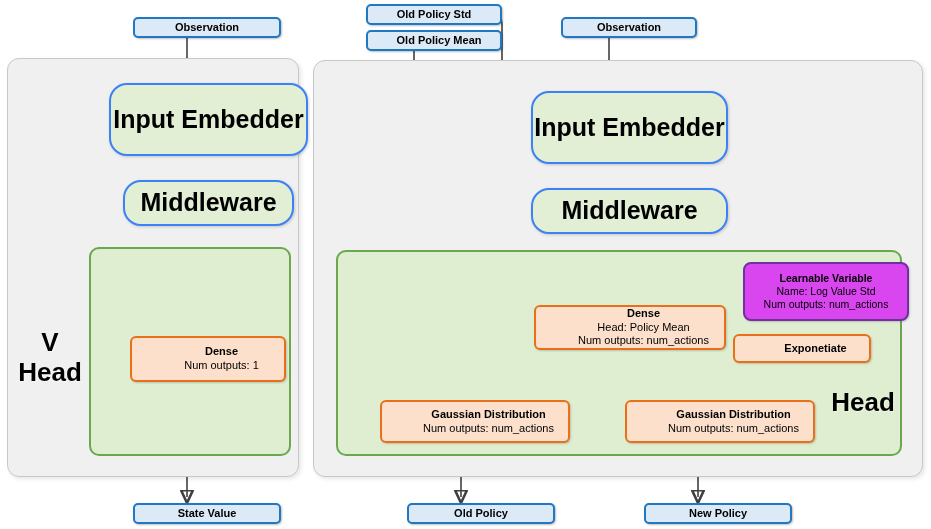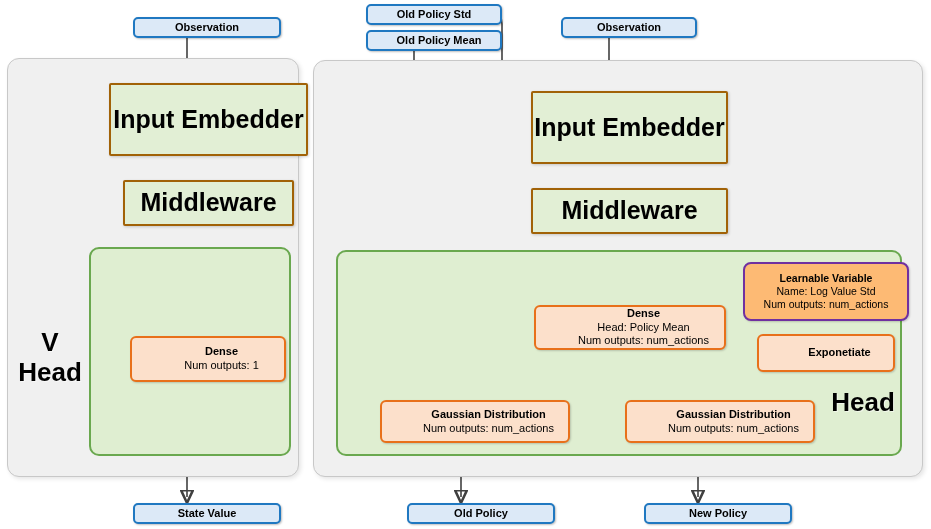--- a/index.html
+++ b/index.html
@@ -57,41 +57,41 @@
     border: 2.5px solid #1f78c1;
     border-radius: 5px;
     font-size: 11px;
     font-weight: bold;
     box-shadow: 1px 1px 2px rgba(0,0,0,0.25);
   }
 
   
   .mod-box {
     background: #e2efd5;
-    border: 2px solid #a16207;
-    border-radius: 2px;
+    border: 2px solid #3b82f6;
+    border-radius: 18px;
     font-size: 25px;
     font-weight: bold;
     box-shadow: 1px 1px 3px rgba(0,0,0,0.18);
   }
 
   
   .op-box {
     background: #fce0cb;
     border: 2.5px solid #e8701a;
     border-radius: 6px;
     font-size: 11px;
     box-shadow: 1px 1px 2px rgba(0,0,0,0.18);
     padding-left: 27px;
   }
   .op-box .ttl { font-weight: bold; }
 
   
   .var-box {
-    background: #fdba74;
+    background: #d946ef;
     border: 2.5px solid #7030a0;
     border-radius: 8px;
     font-size: 10.5px;
     box-shadow: 1px 1px 2px rgba(0,0,0,0.18);
   }
   .var-box .ttl { font-weight: bold; }
 
   
   .head-label {
     position: absolute;
@@ -221,21 +221,21 @@
     <span>Head: Policy Mean</span>
     <span>Num outputs: num_actions</span>
   </div>
 
   <div class="node var-box" style="left:723px; top:262px; width:166px; height:59px;">
     <span class="ttl">Learnable Variable</span>
     <span>Name: Log Value Std</span>
     <span>Num outputs: num_actions</span>
   </div>
 
-  <div class="node op-box" style="left:737px; top:334px; width:138px; height:38px;">
+  <div class="node op-box" style="left:713px; top:334px; width:138px; height:29px;">
     <span class="ttl">Exponetiate</span>
   </div>
 
   <div class="node op-box" style="left:360px; top:400px; width:190px; height:43px;">
     <span class="ttl">Gaussian Distribution</span>
     <span>Num outputs: num_actions</span>
   </div>
 
   <div class="node op-box" style="left:605px; top:400px; width:190px; height:43px;">
     <span class="ttl">Gaussian Distribution</span>

